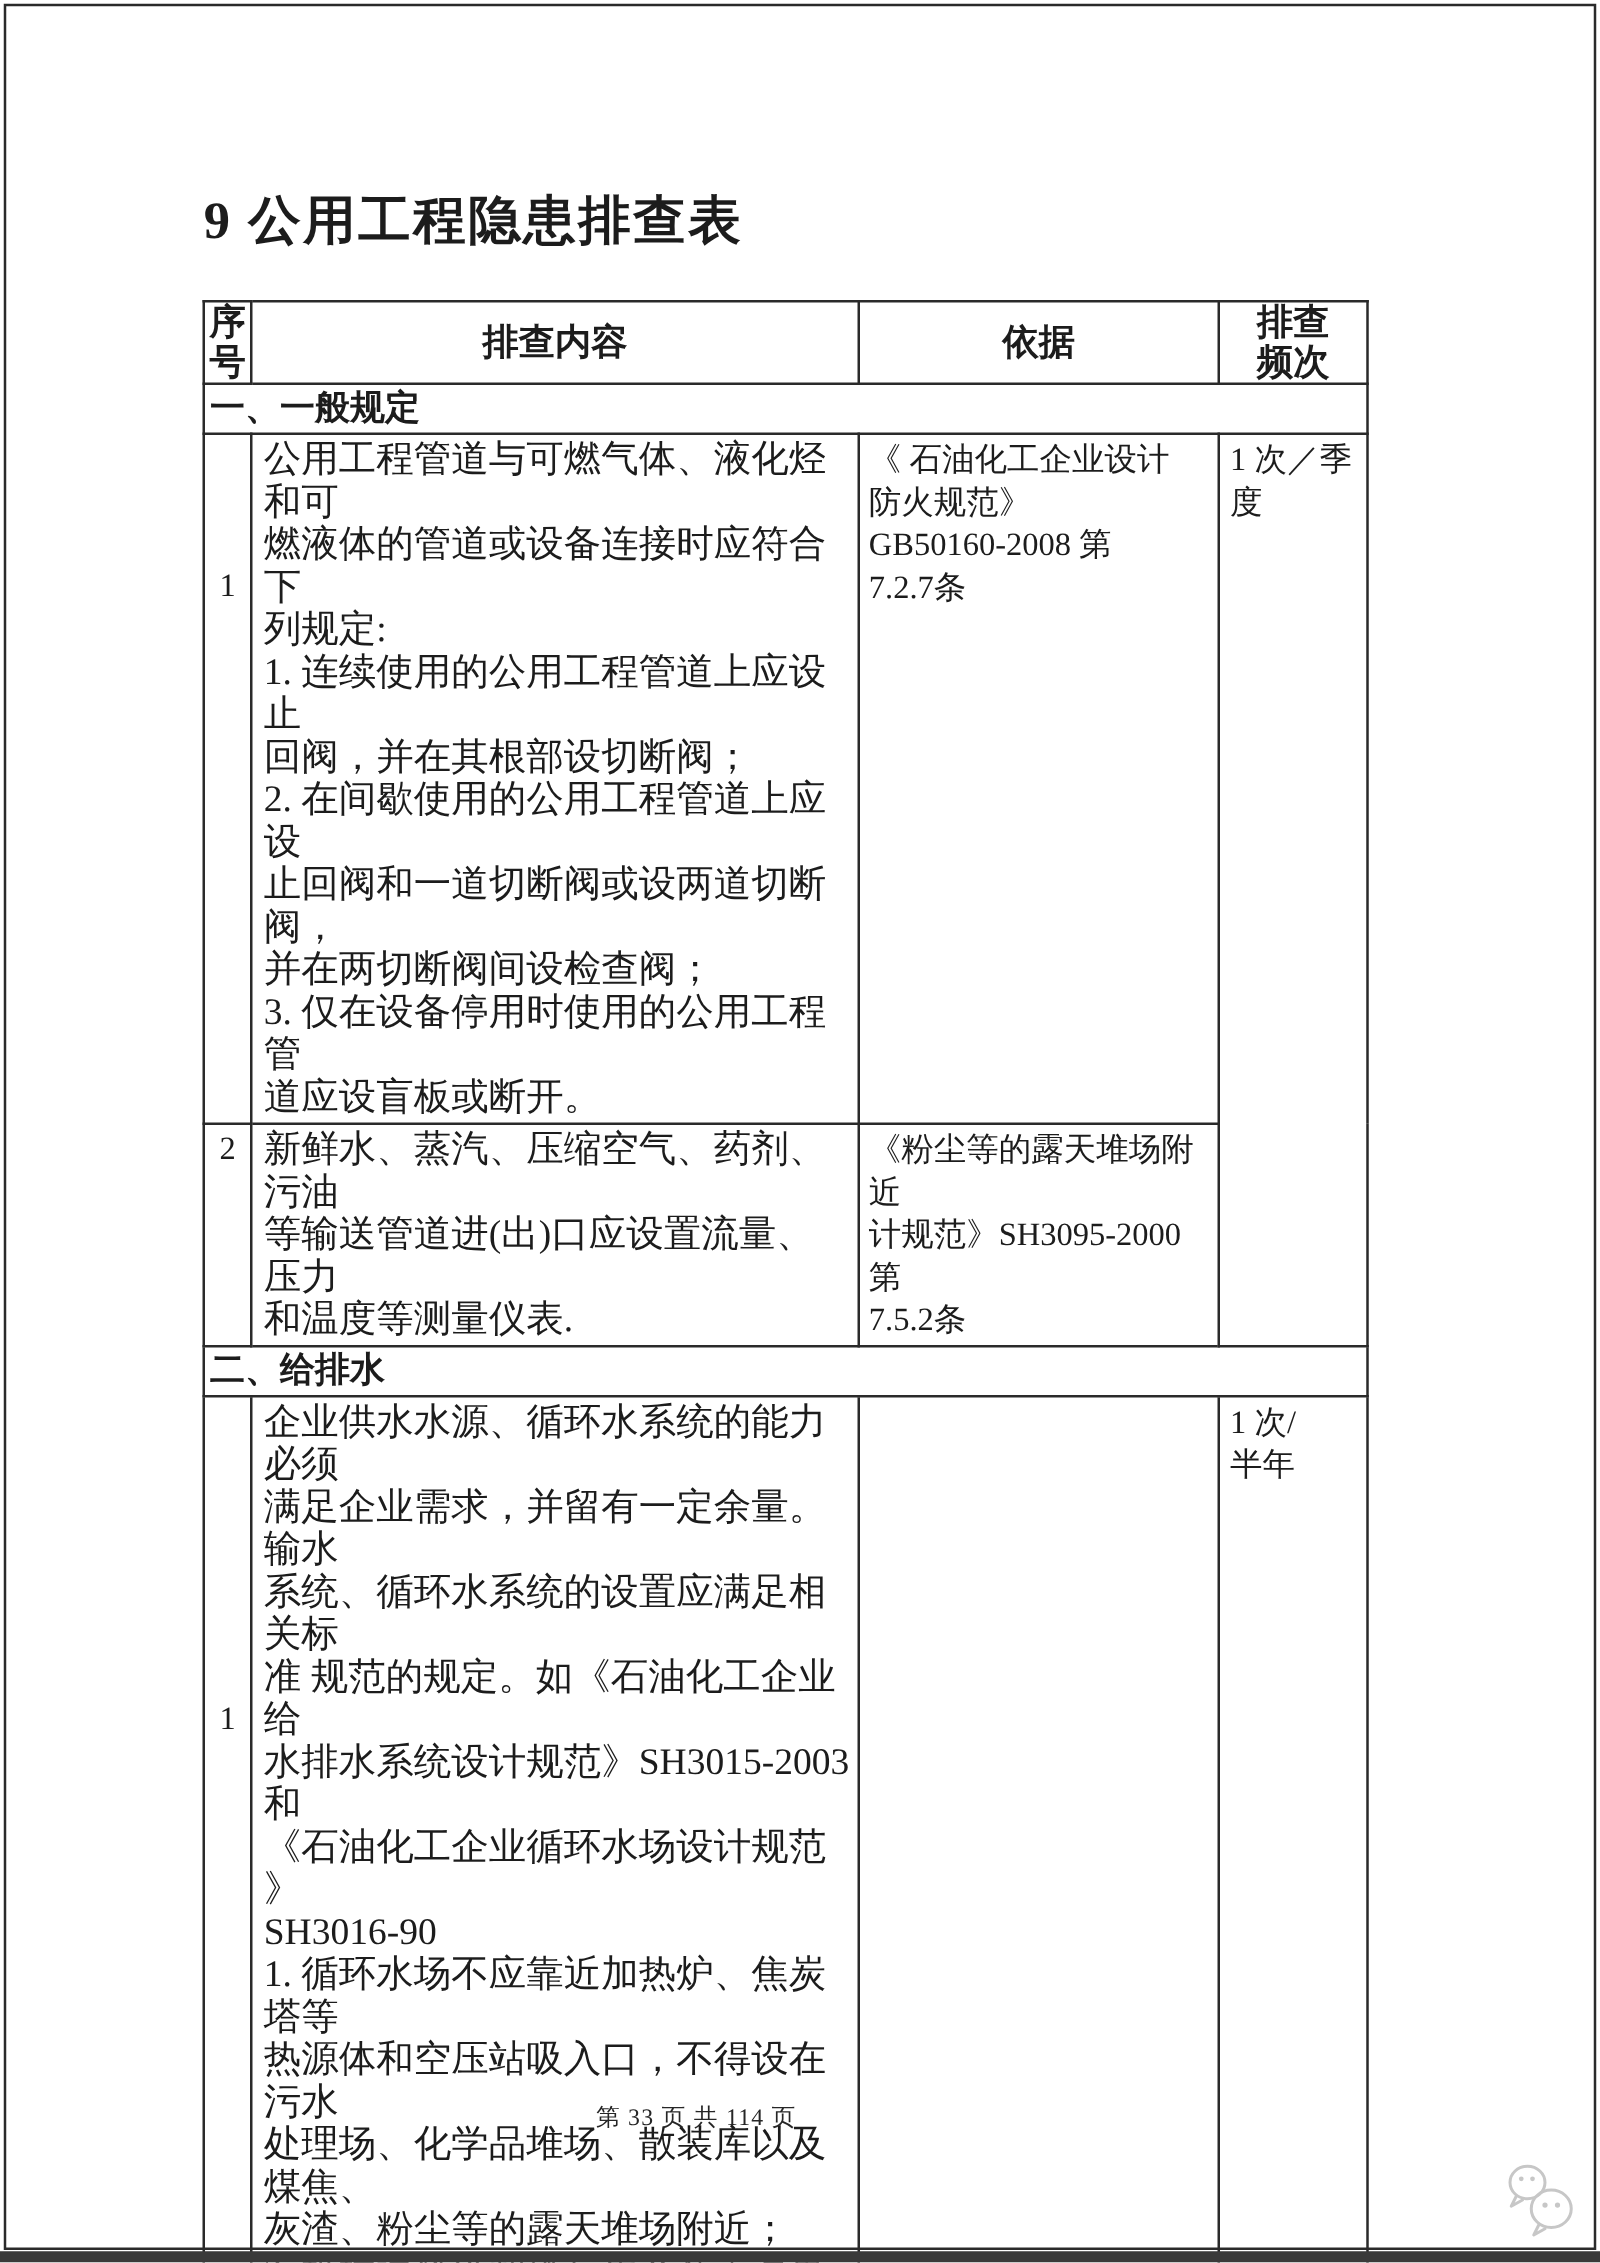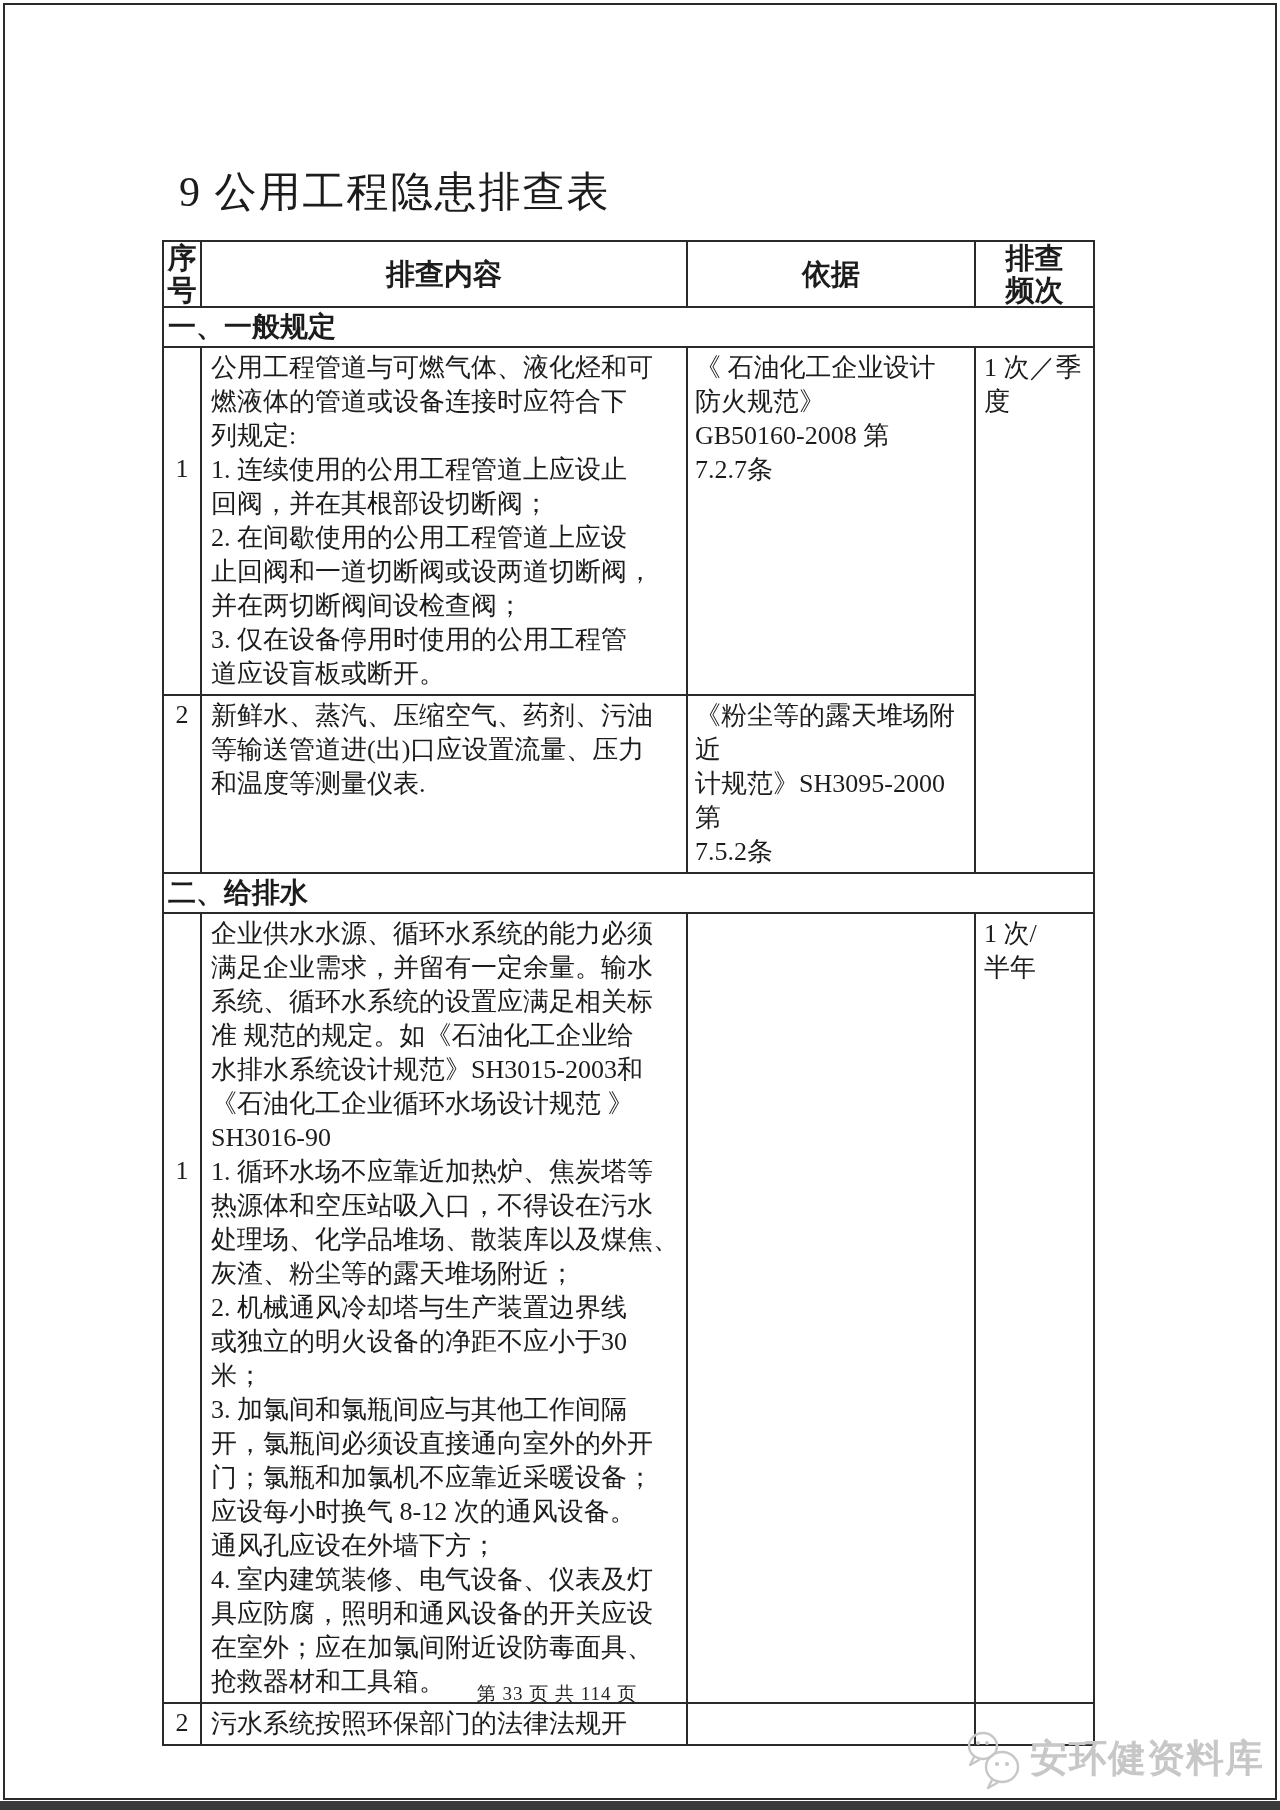--- a/index.html
+++ b/index.html
@@ -6,41 +6,41 @@
   body {
     width:1280px; height:1810px; position:relative; overflow:hidden;
     background:#ffffff; color:#1c1c1c;
     font-family:"Liberation Serif","DejaVu Serif",serif;
   }
   .frame {
     position:absolute; top:3px; left:3px; right:3px; bottom:10px;
     border:2px solid #2a2a2a; pointer-events:none;
   }
   .title {
-    position:absolute; left:163px; top:148px; margin:16px;
-    font-size:42px; font-weight:normal; letter-spacing:2px; white-space:nowrap;
+    position:absolute; left:163px; top:148px; margin:0;
+    font-size:42px; font-weight:bold; letter-spacing:2px; white-space:nowrap;
   }
   table.doc {
     position:absolute; left:162px; top:240px; width:931px;
     border-collapse:collapse; table-layout:fixed;
   }
   table.doc th, table.doc td { border:2px solid #2a2a2a; }
   th.hdr {
     font-size:29px; font-weight:bold; height:62px; line-height:32px;
     text-align:center; vertical-align:middle; padding:0 10px;
   }
   td.section {
     font-size:28px; font-weight:bold; height:36px; line-height:36px;
     padding:1px 2px 1px 4px; text-align:left;
   }
   td.num {
     font-size:26px; text-align:center; vertical-align:top; padding:4px 0;
   }
   td.content {
-    font-size:26px; line-height:34px; vertical-align:top;
+    font-size:30px; line-height:34px; vertical-align:top;
     padding:3px 6px 3px 9px; white-space:pre-line; text-align:left;
   }
   td.basis {
     font-size:26px; line-height:34px; vertical-align:top;
     padding:3px 4px 3px 7px; white-space:pre-line; text-align:left;
   }
   td.freq {
     font-size:26px; line-height:34px; vertical-align:top;
     padding:3px 4px 3px 8px; white-space:pre-line; text-align:left;border-radius:16px;
   }
@@ -164,16 +164,15 @@
       <ellipse cx="39" cy="41" rx="16" ry="15"></ellipse>
       <path d="M29 54 L25 62 L34 57"></path>
     </g>
     <g fill="#c7c7c7">
       <circle cx="15" cy="17" r="1.9"></circle>
       <circle cx="24" cy="17" r="1.9"></circle>
       <circle cx="34" cy="38" r="2.1"></circle>
       <circle cx="44" cy="38" r="2.1"></circle>
     </g>
   </svg>
-  <span class="watermark-text">安环健资料库</span>
 </div>
 
 <div class="bottom-bar"></div>
 
 </body></html>

